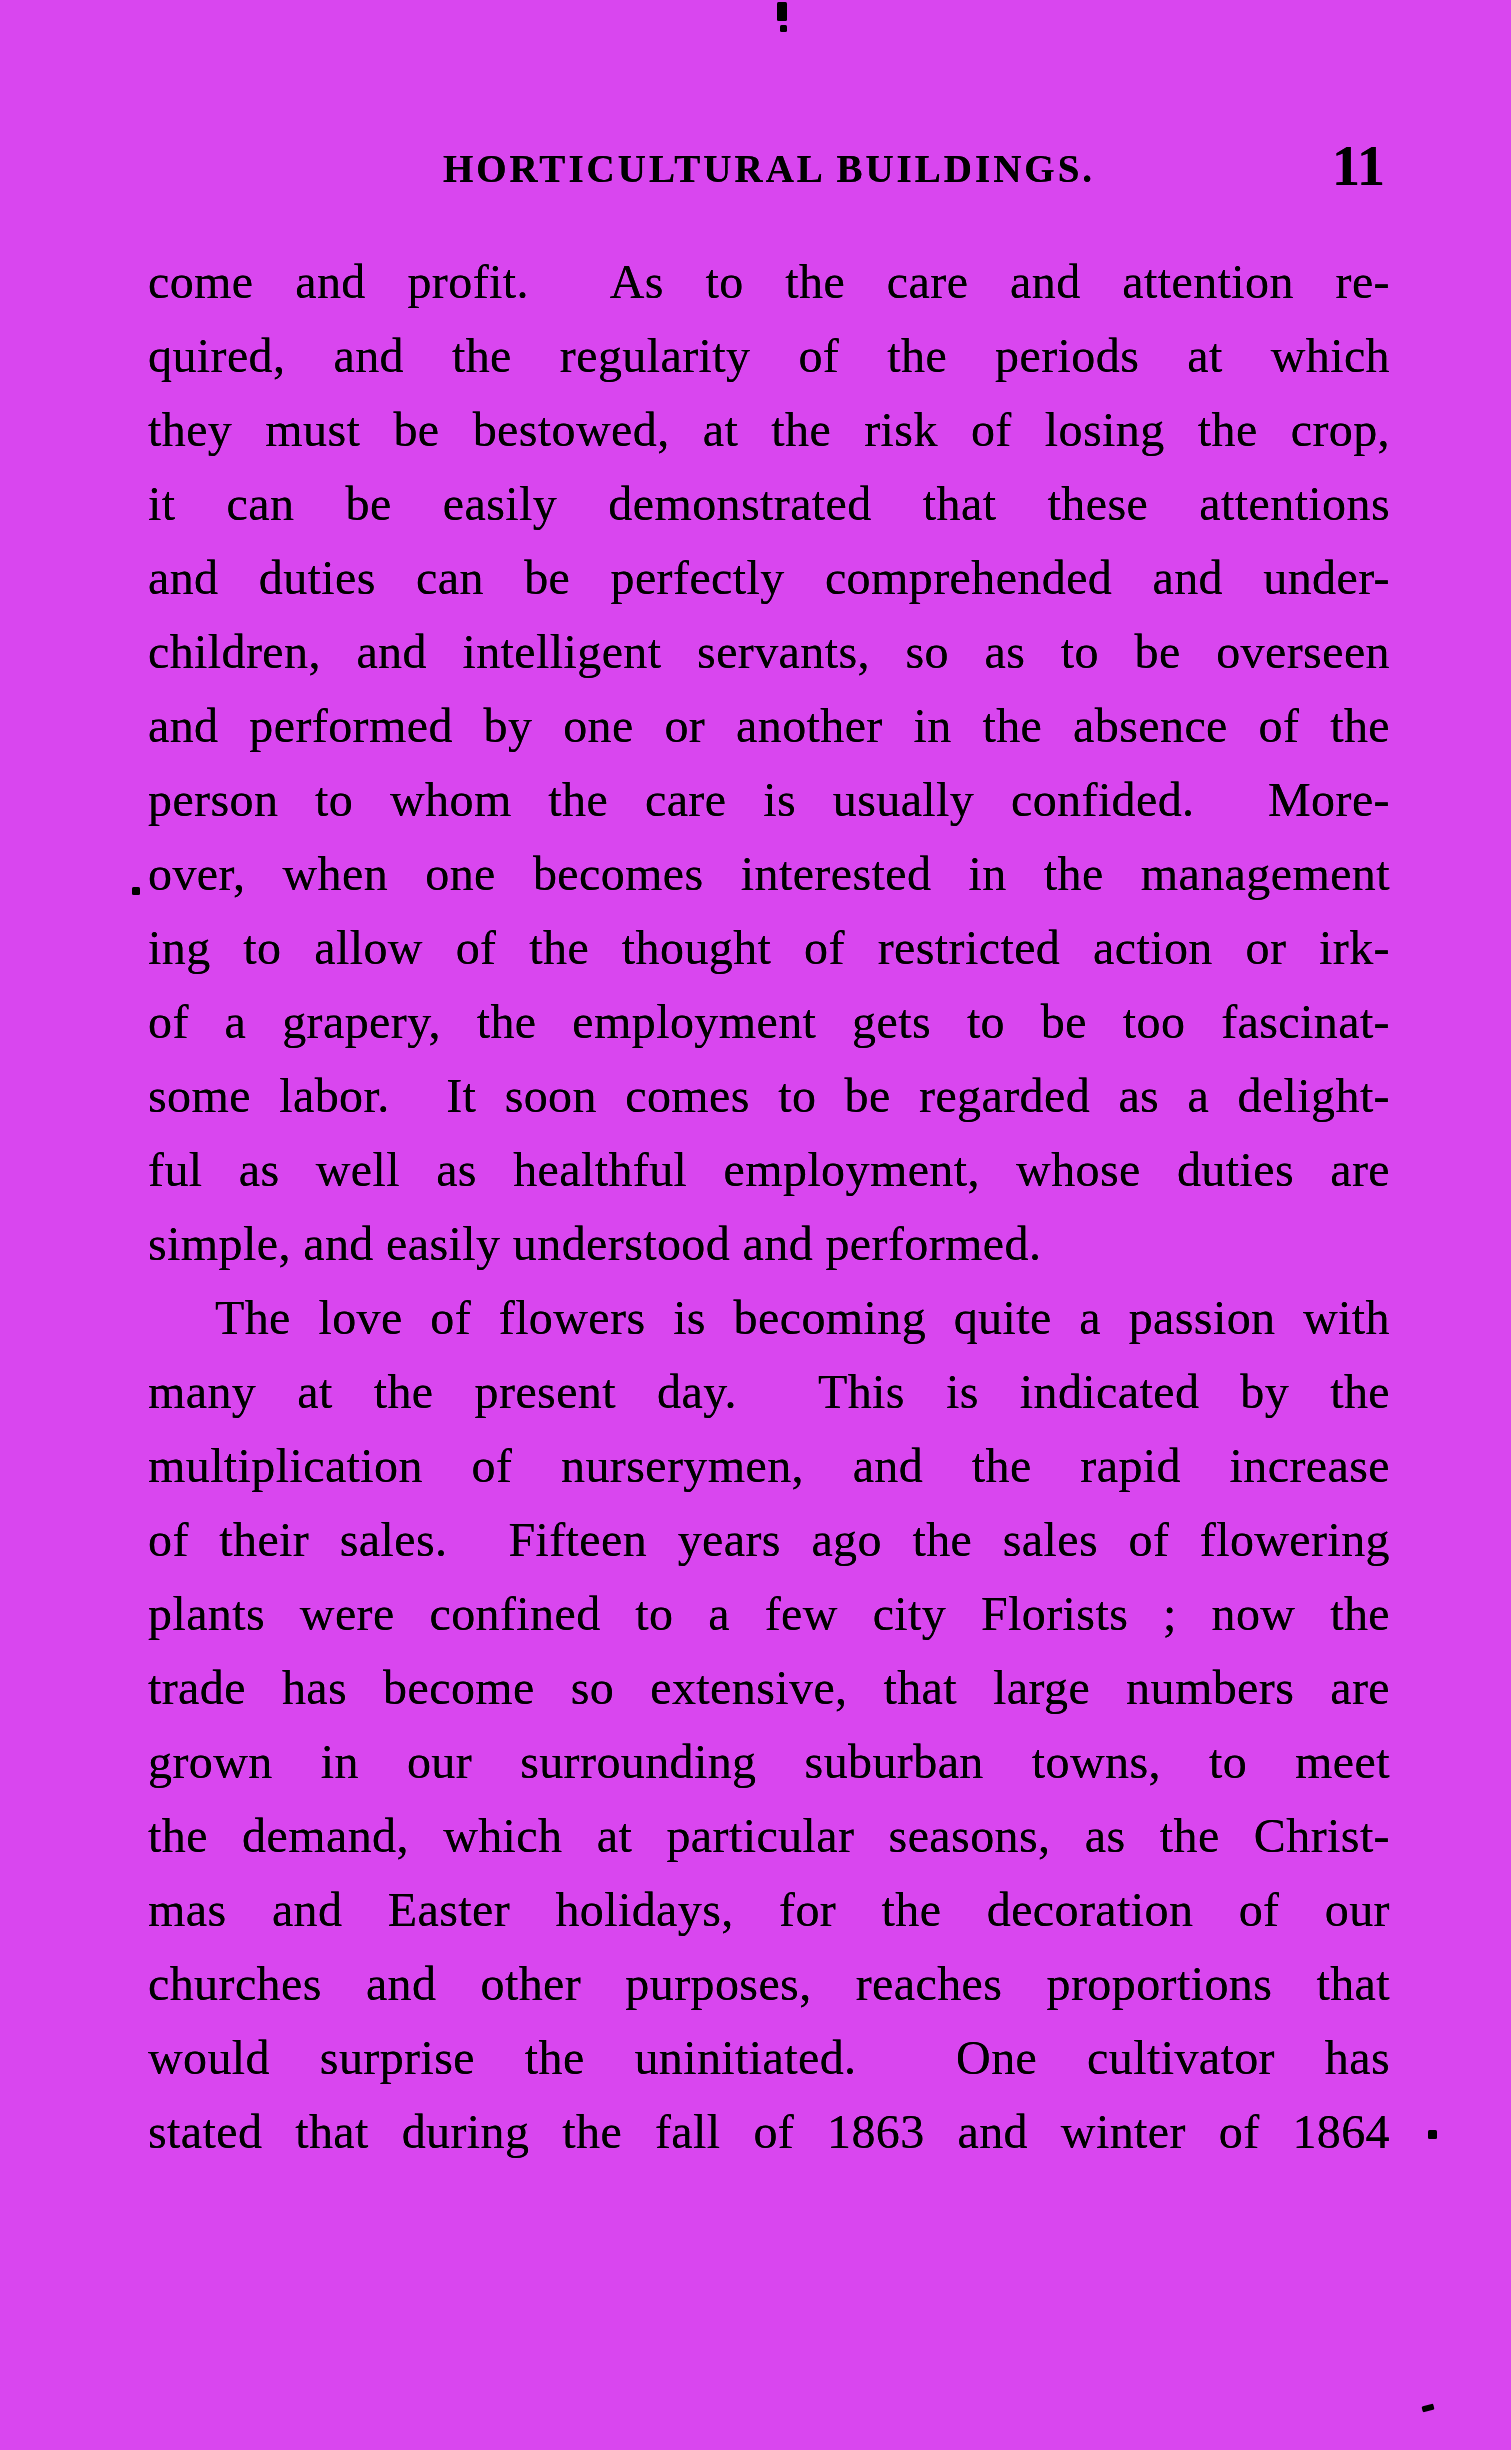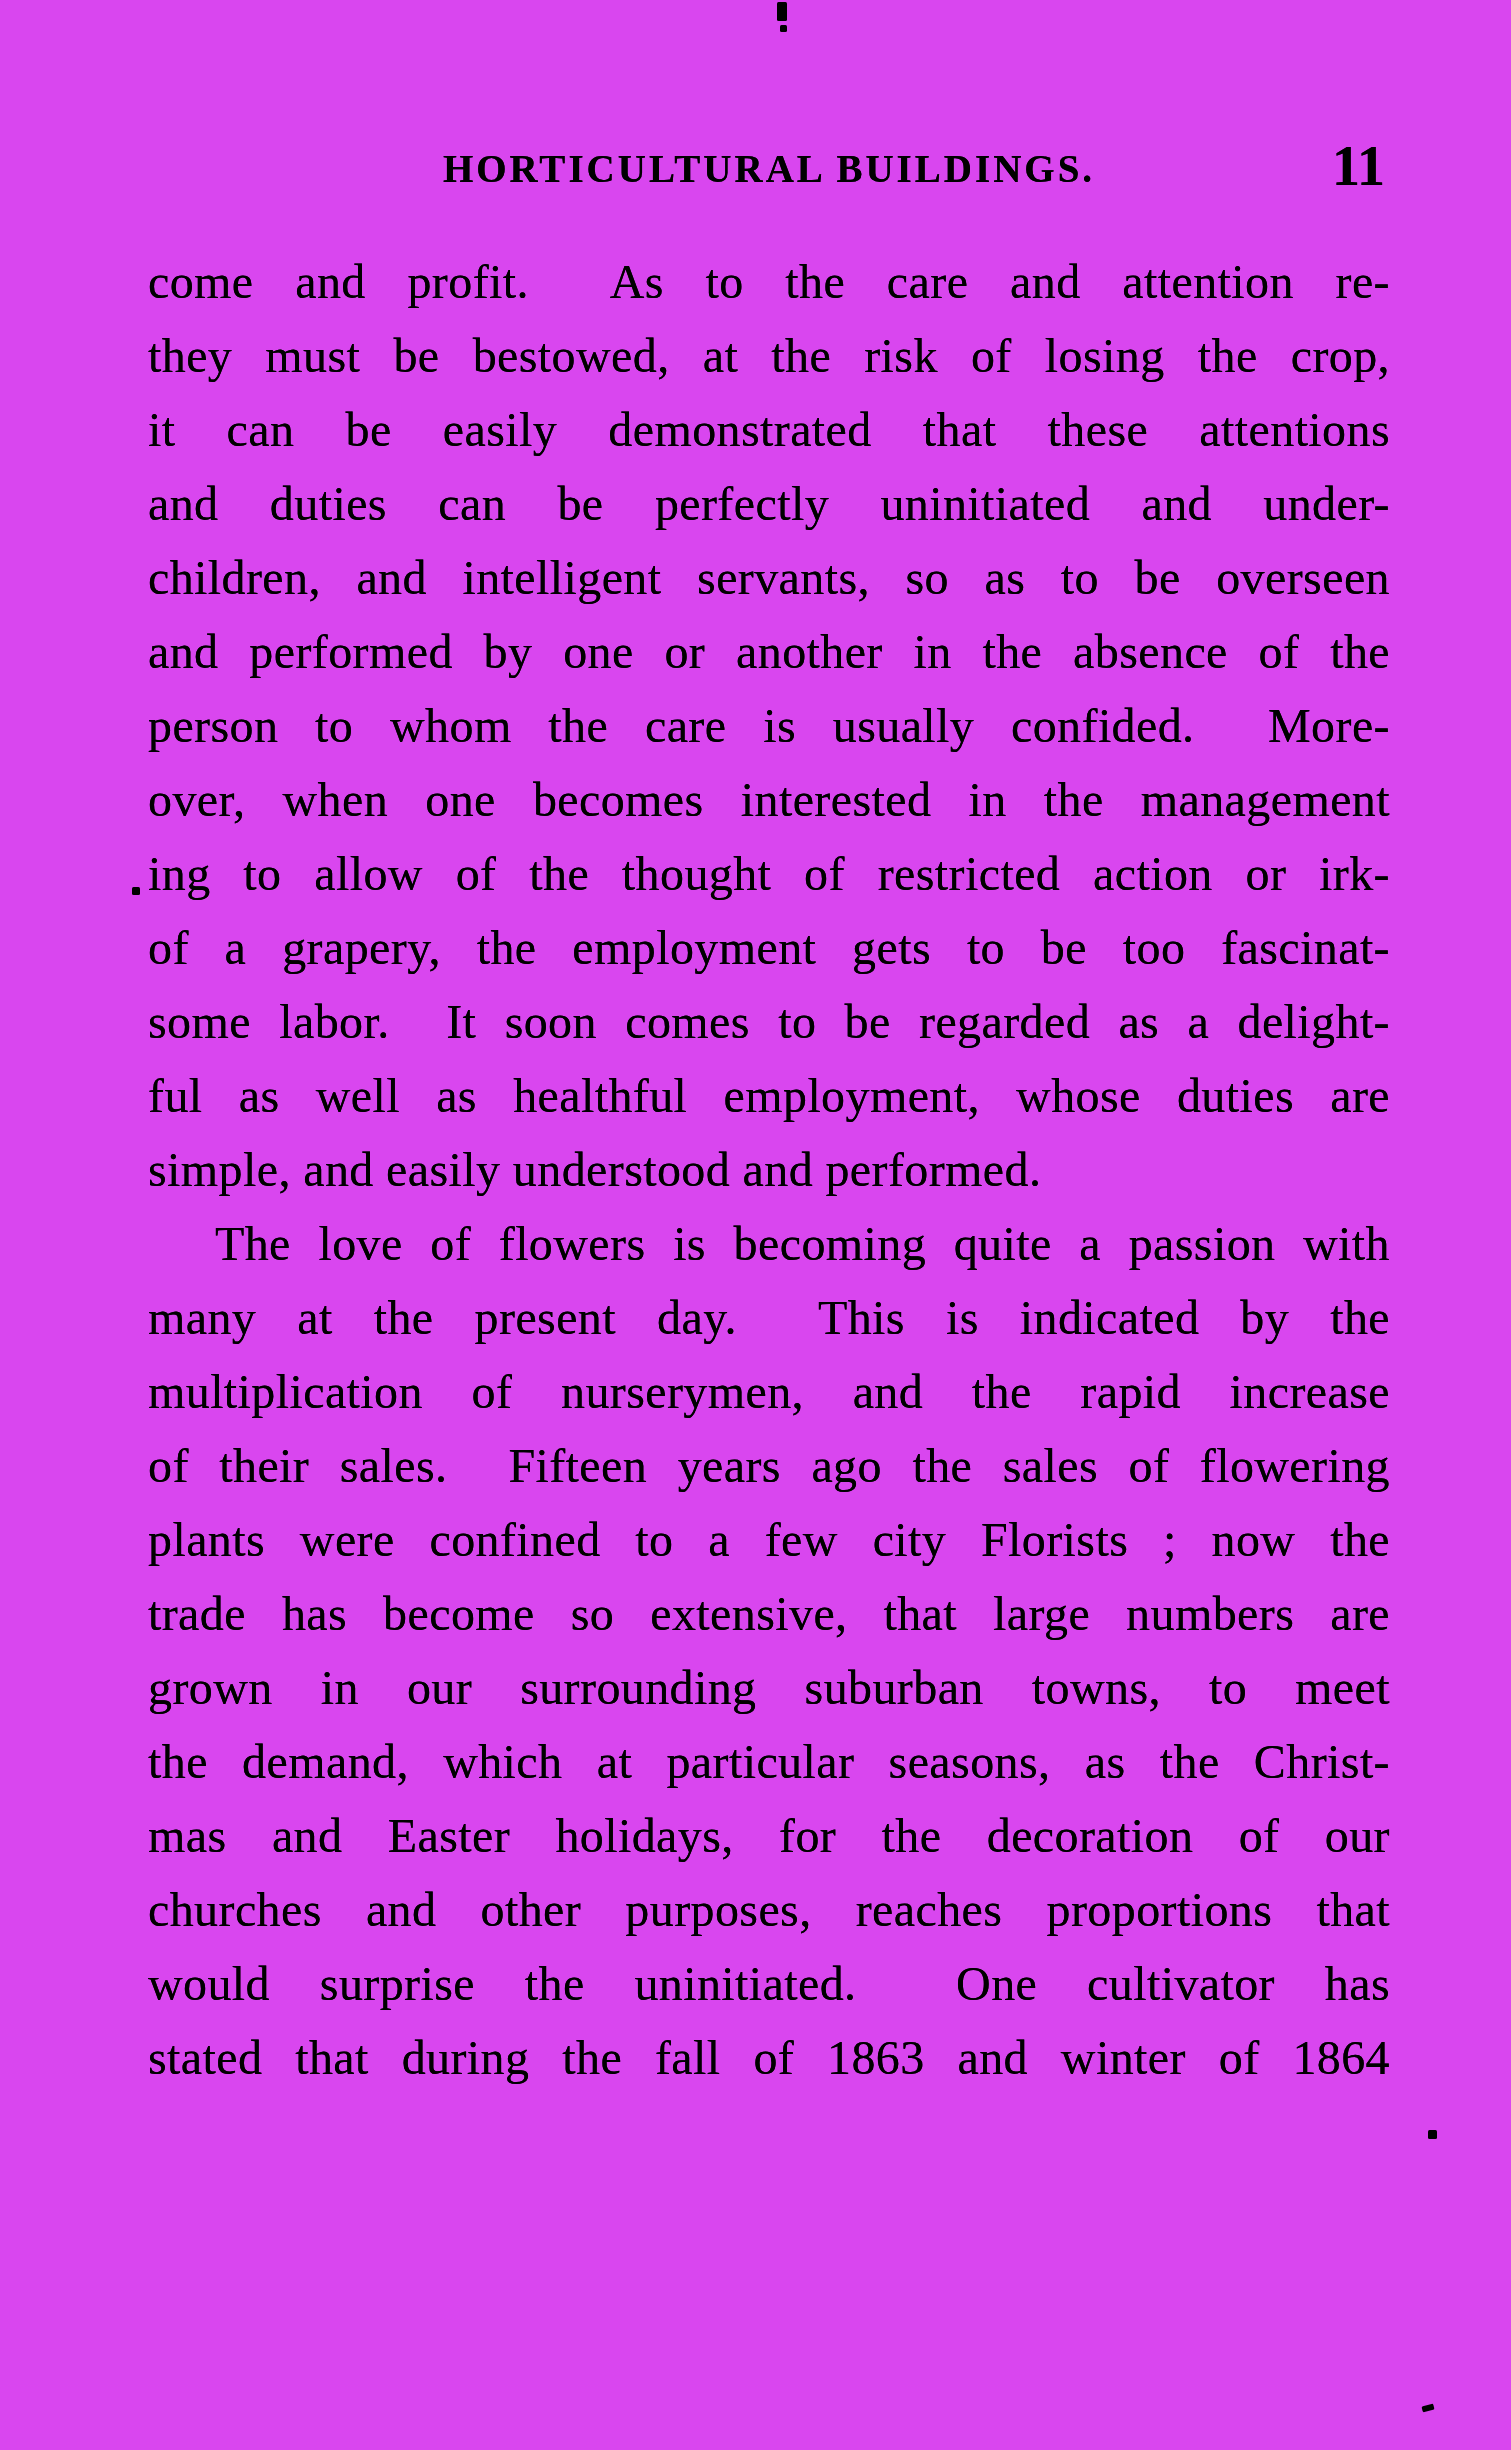--- a/index.html
+++ b/index.html
@@ -73,23 +73,24 @@
 </head>
 <body>
 
 <div class="page">
   <div class="running-head">
     <span>HORTICULTURAL BUILDINGS.</span>
   </div>
   <div class="page-num">11</div>
   <div class="body-text" id="body-text">
       <div class="line">come and profit.  As to the care and attention re-</div>
+      <div class="line">quired, and the regularity of the periods at which</div>
       <div class="line">they must be bestowed, at the risk of losing the crop,</div>
       <div class="line">it can be easily demonstrated that these attentions</div>
-      <div class="line">and duties can be perfectly uninitiated and under-</div>
+      <div class="line">and duties can be perfectly comprehended and under-</div>
       <div class="line">children, and intelligent servants, so as to be overseen</div>
       <div class="line">and performed by one or another in the absence of the</div>
       <div class="line">person to whom the care is usually confided.  More-</div>
       <div class="line">over, when one becomes interested in the management</div>
       <div class="line">ing to allow of the thought of restricted action or irk-</div>
       <div class="line">of a grapery, the employment gets to be too fascinat-</div>
       <div class="line">some labor.  It soon comes to be regarded as a delight-</div>
       <div class="line">ful as well as healthful employment, whose duties are</div>
       <div class="line short">simple, and easily understood and performed.</div>
       <div class="line indent">The love of flowers is becoming quite a passion with</div>

